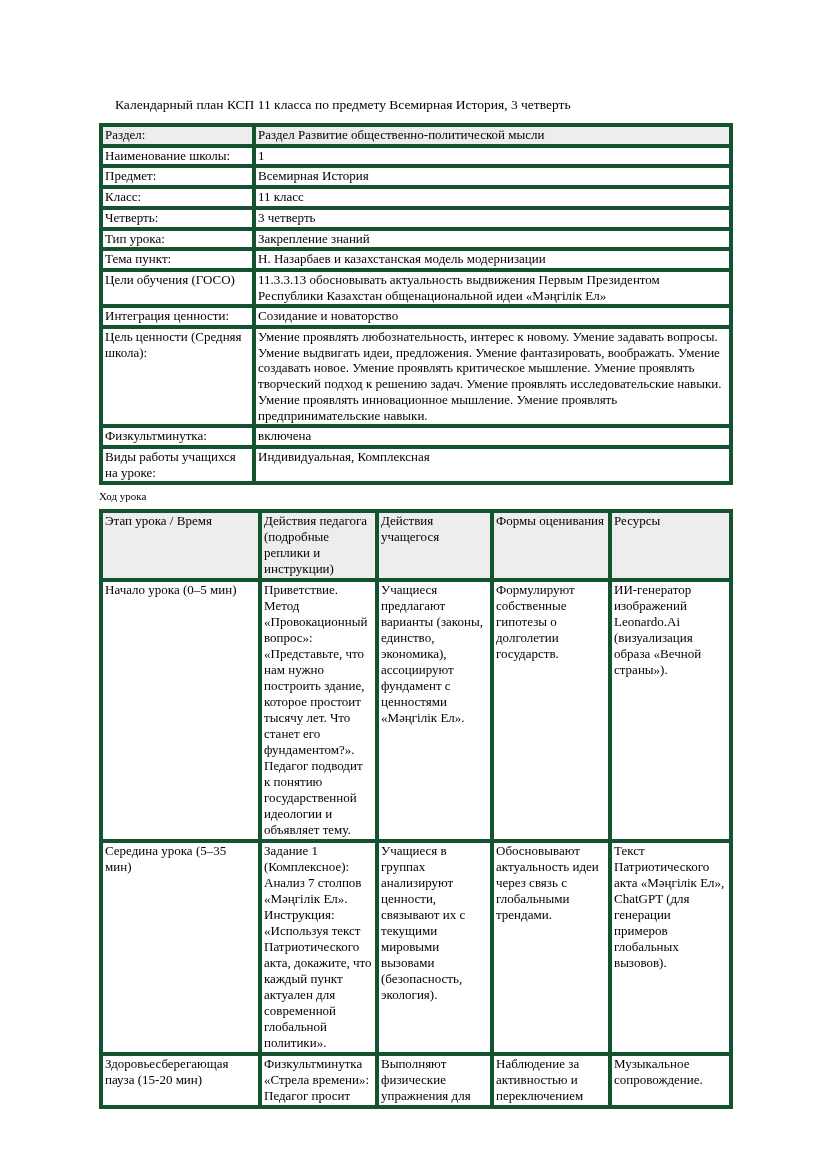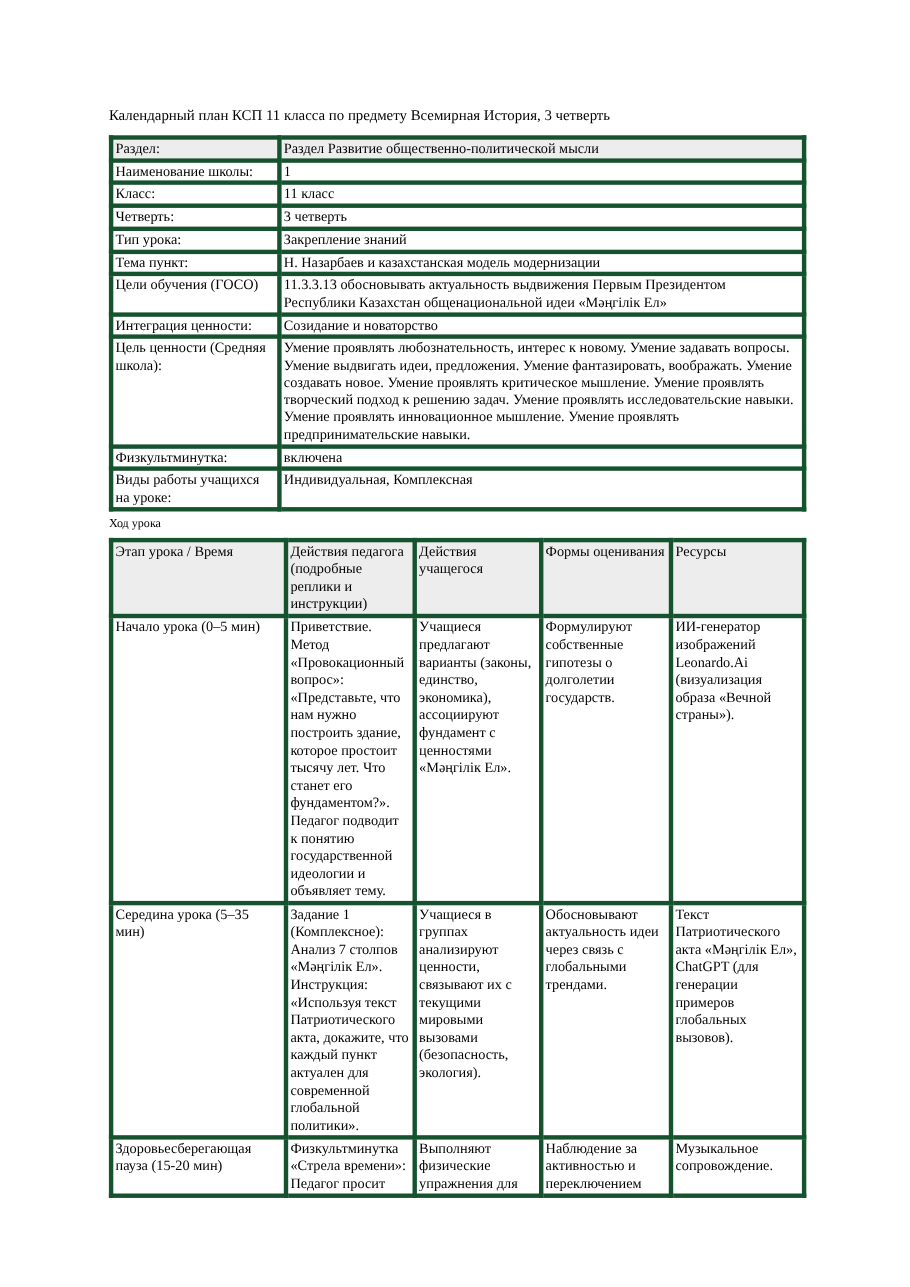--- a/index.html
+++ b/index.html
@@ -17,21 +17,21 @@
   }
   .content {
     position: absolute;
     left: 99px;
     top: 97px;
     width: 630px;
   }
   .doc-title {
     font-size: 13.5px;
     line-height: 16px;
-    margin: 0 0 10px 0;
+    margin: 0 0 10px 16px;
     font-weight: normal;
   }
   table {
     border-collapse: collapse;
     table-layout: fixed;
     width: 630px;
   }
   td, th {
     border: 4px solid #14532d;
     vertical-align: top;
@@ -74,20 +74,24 @@
         <col style="width:477px">
       </colgroup>
     <tbody>
       <tr class="shaded">
         <td>Раздел:</td>
         <td>Раздел Развитие общественно-политической мысли</td>
       </tr>
       <tr>
         <td>Наименование школы:</td>
         <td>1</td>
+      </tr>
+      <tr>
+        <td>Предмет:</td>
+        <td>Всемирная История</td>
       </tr>
       <tr>
         <td>Класс:</td>
         <td>11 класс</td>
       </tr>
       <tr>
         <td>Четверть:</td>
         <td>3 четверть</td>
       </tr>
       <tr>

